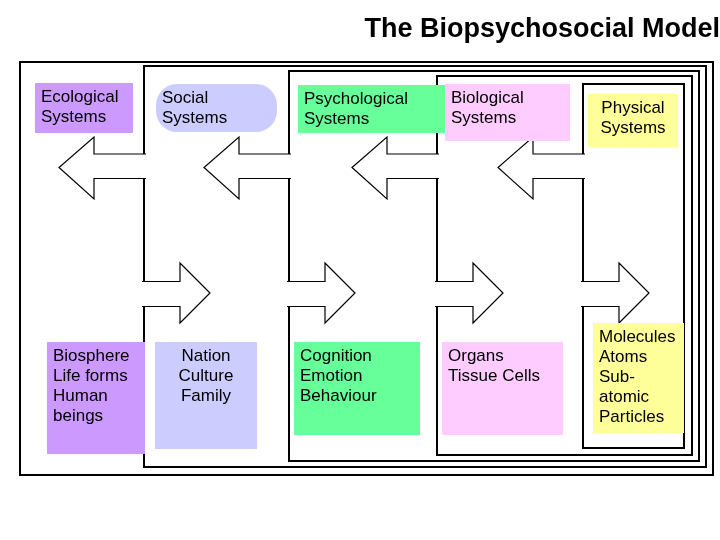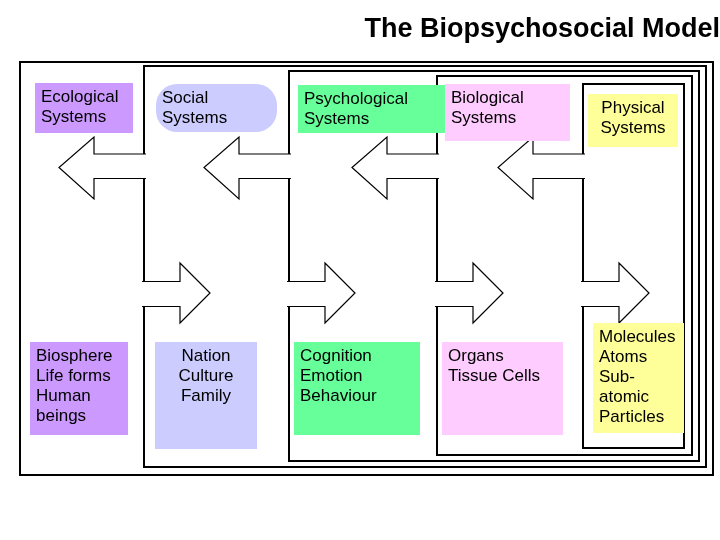--- a/index.html
+++ b/index.html
@@ -41,21 +41,21 @@
     white-space: pre;
     overflow: visible;
   }
   
   .tl-eco { left: 35px;  top: 83px; width: 98px;  height: 50px; }
   .tl-soc { left: 156px; top: 84px; width: 121px; height: 48px; border-radius: 21px; }
   .tl-psy { left: 298px; top: 85px; width: 157px; height: 48px; }
   .tl-bio { left: 445px; top: 84px; width: 125px; height: 57px; }
   .tl-phy { left: 588px; top: 94px; width: 90px;  height: 53px; }
   
-  .bl-eco { left: 30px;  top: 342px; width: 98px;  height: 93px; }
+  .bl-eco { left: 47px;  top: 342px; width: 98px;  height: 112px; }
   .bl-soc { left: 155px; top: 342px; width: 102px; height: 107px; text-align: center; }
   .bl-psy { left: 294px; top: 342px; width: 126px; height: 93px; }
   .bl-bio { left: 442px; top: 342px; width: 121px; height: 93px; }
   .bl-phy { left: 587px; top: 323px; width: 91px;  height: 110px; margin-left: 6px; }
 </style>
 </head>
 <body>
 
 <div class="stage">
 

